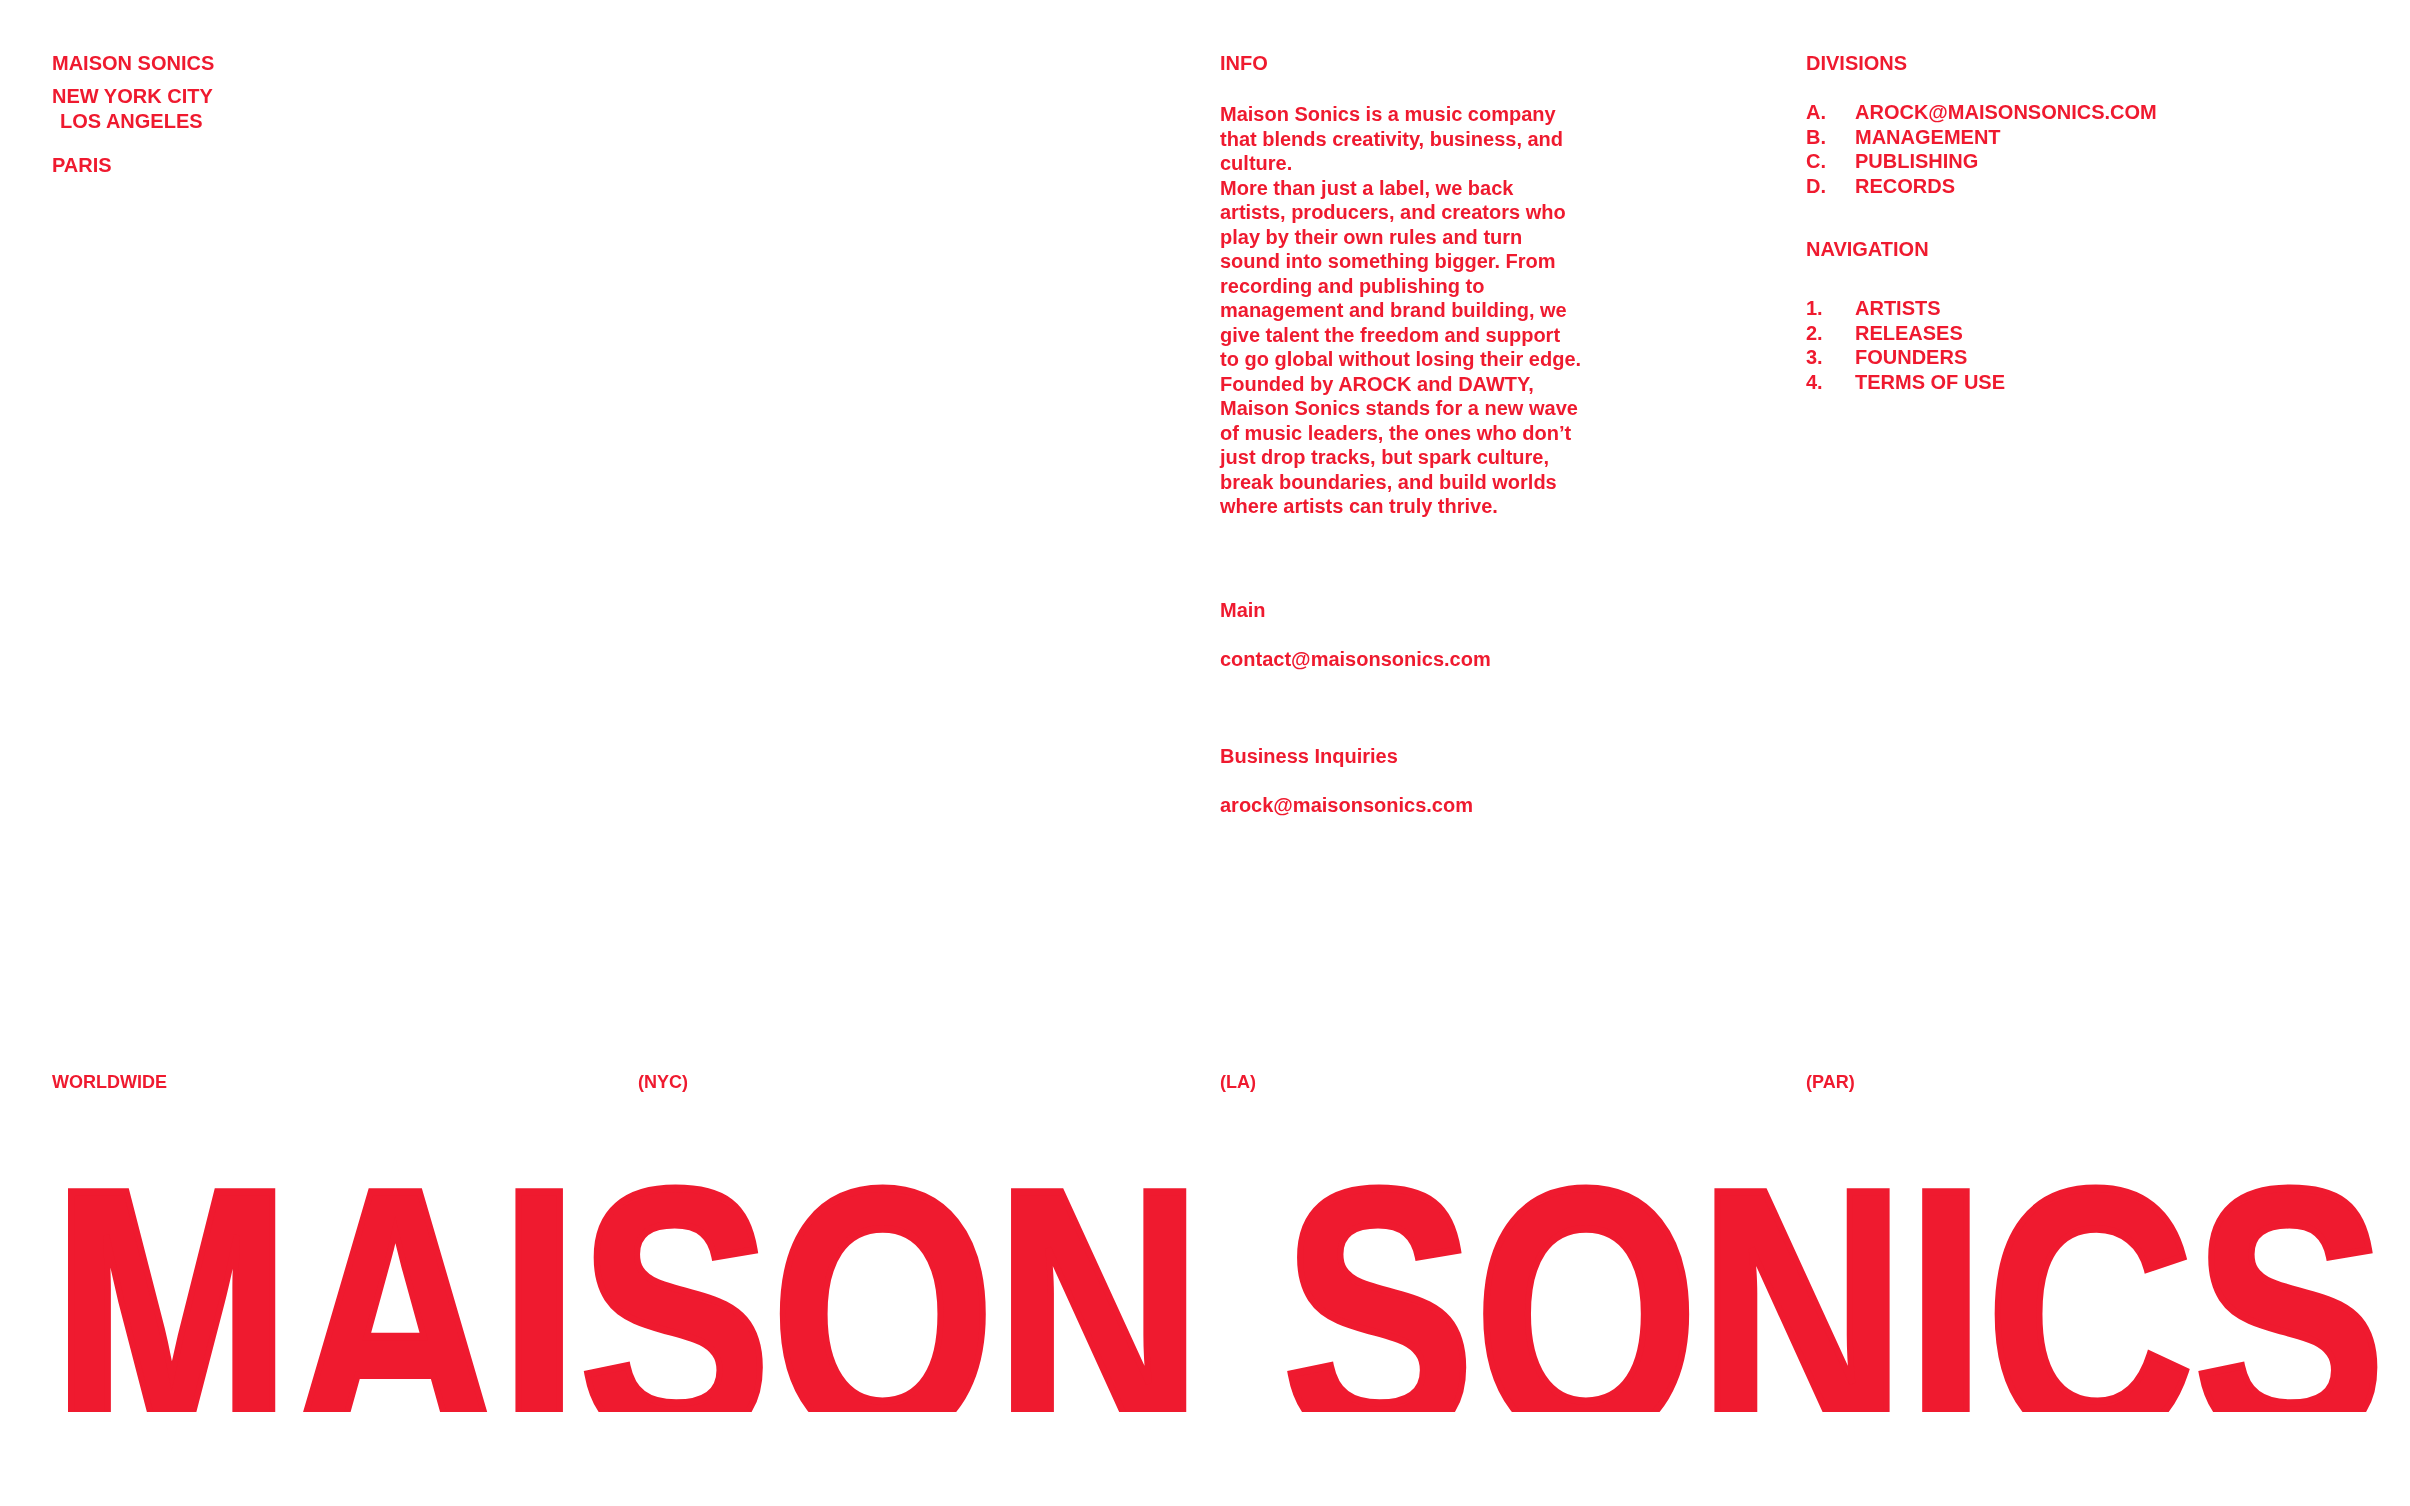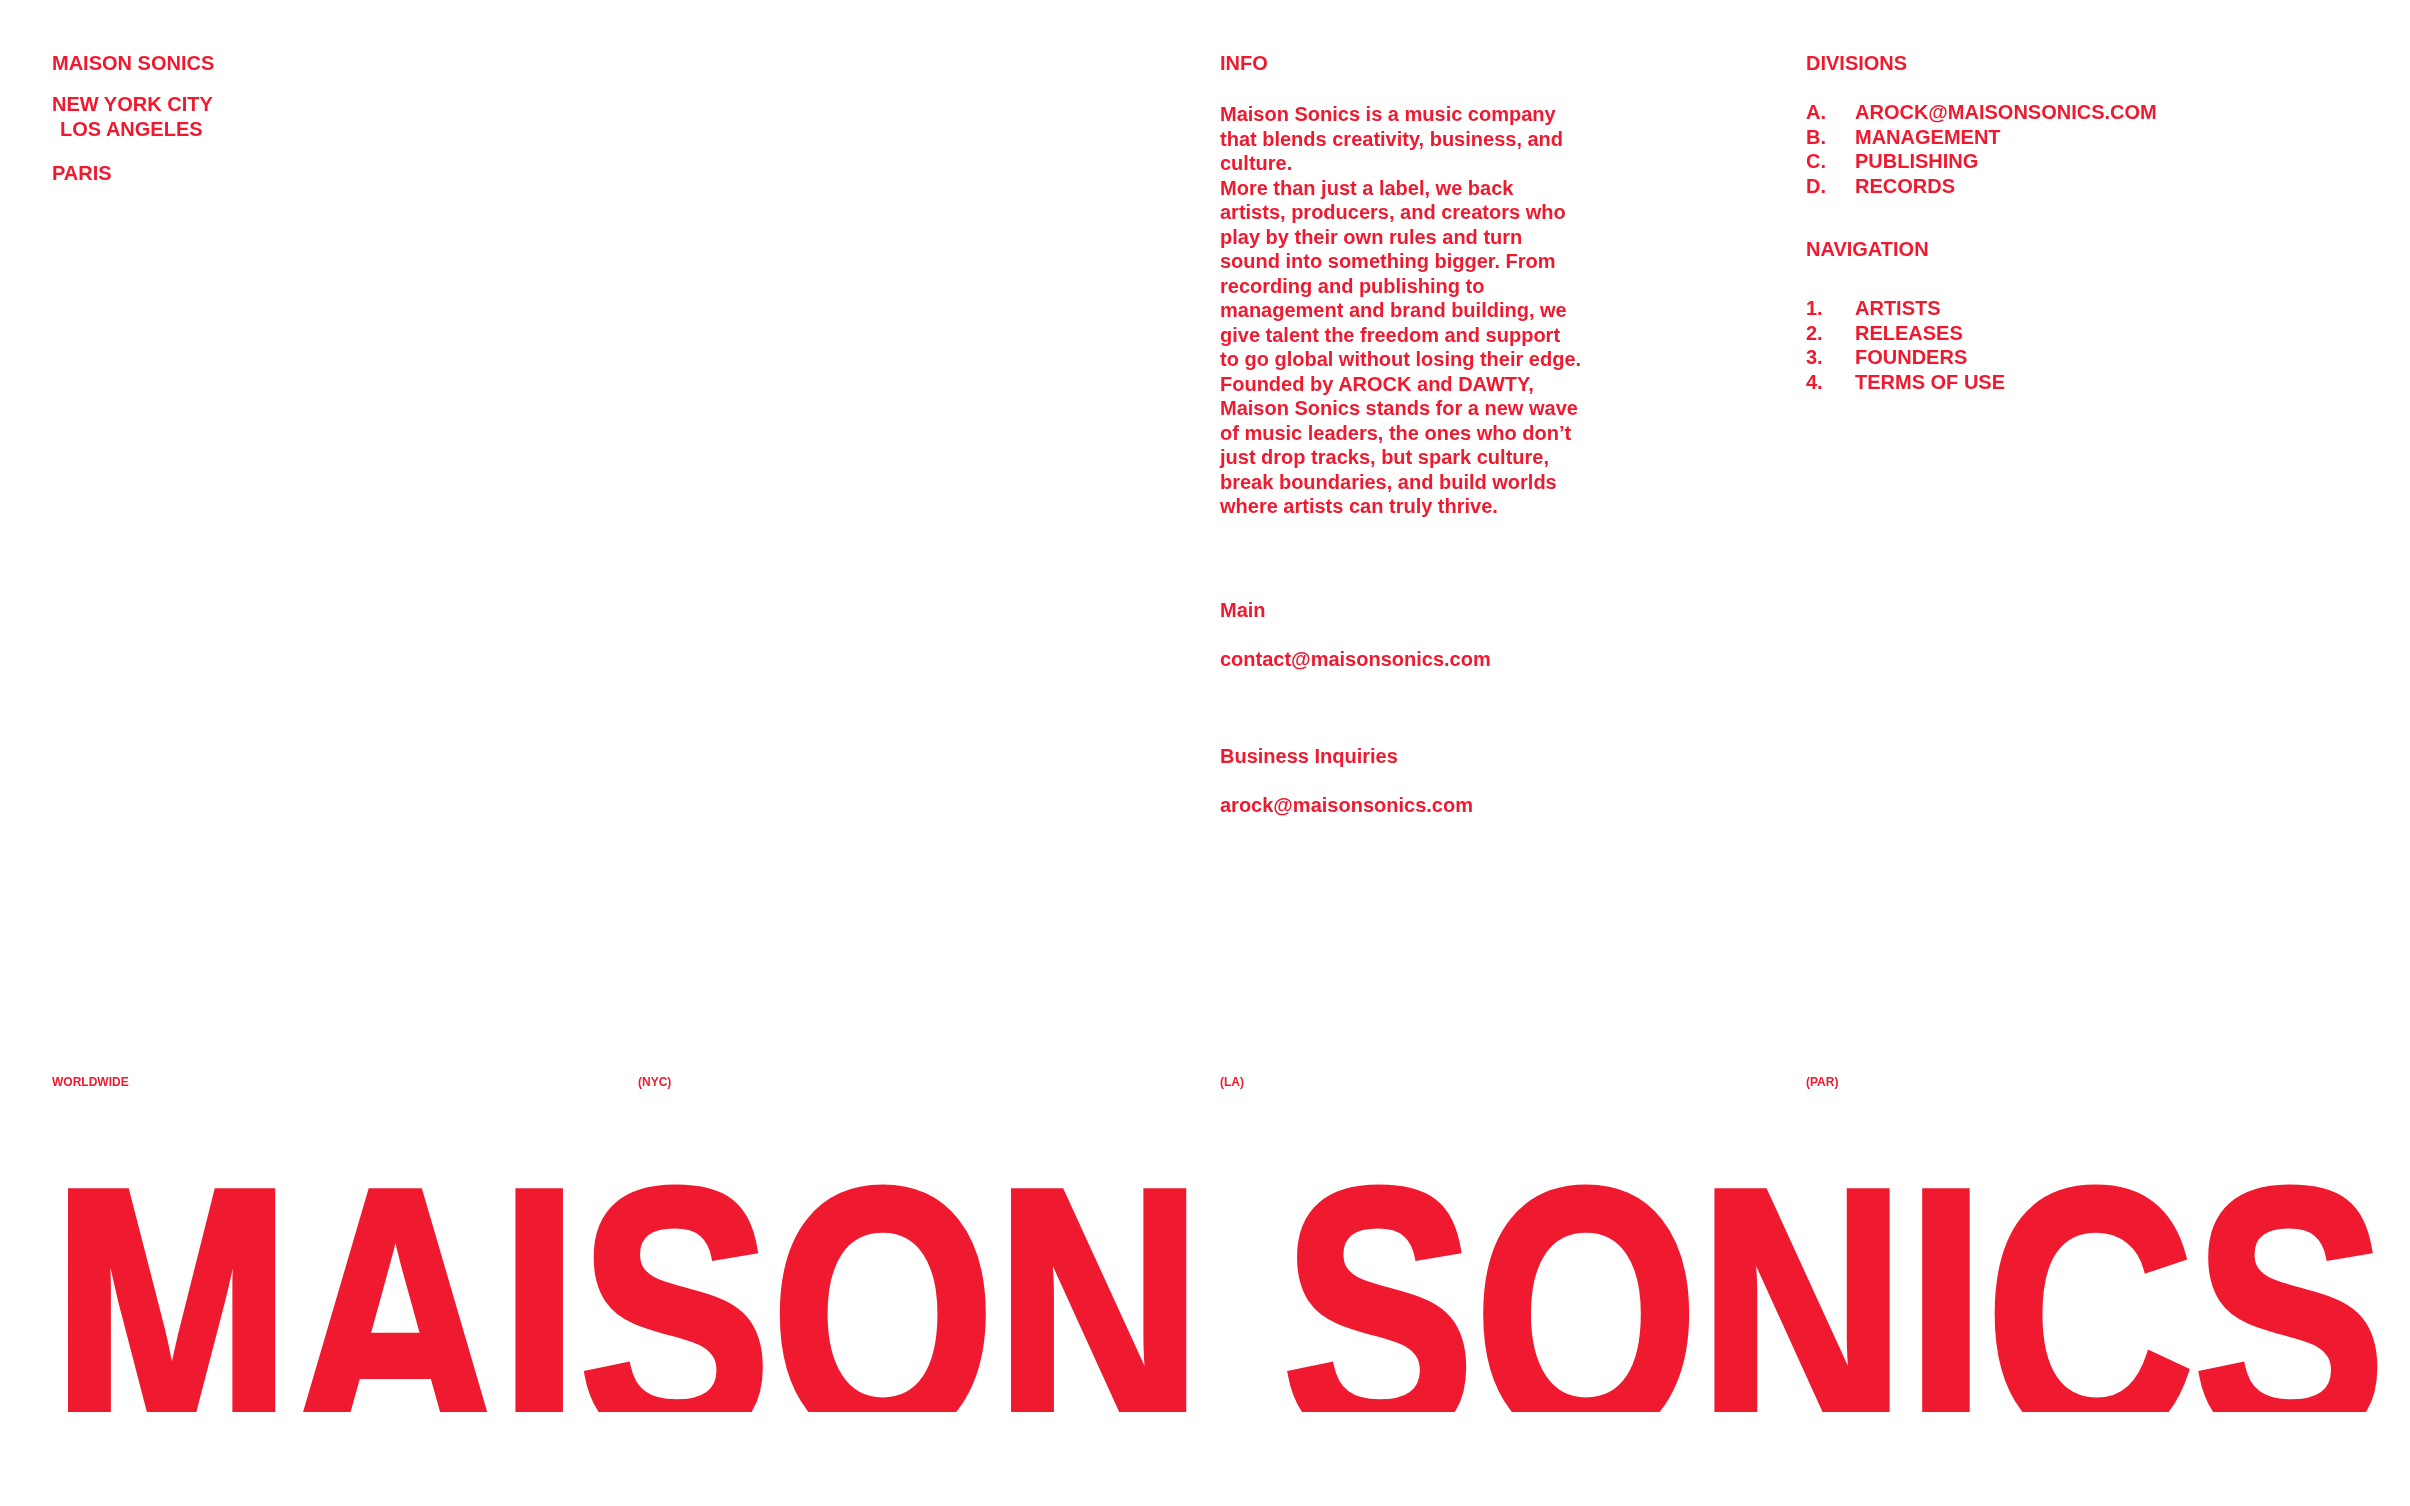--- a/index.html
+++ b/index.html
@@ -26,21 +26,21 @@
     display: flex;
     font-weight: 700;
     font-size: 20px;
     line-height: 24.5px;
     cursor: pointer;
   }
   .list .prefix { width: 49px; flex: 0 0 49px; }
   .contact-block { cursor: default; }
   .contact-block .email { cursor: pointer; }
   .footer-label {
-    font-size: 12px;
+    font-size: 18px;
     line-height: 22.6px;
   }
   .wordmark {
     position: absolute;
     left: 0;
     top: 1182px;
     width: 2411px;
     height: 325px;
     overflow: visible;
   }
@@ -53,21 +53,21 @@
     font-size: 380px;
   }
 </style>
 </head>
 <body>
 
 <div class="page">
 
   <div class="t" style="left:52px; top:51px;">MAISON SONICS</div>
 
-  <div class="list" style="left:52px; top:92px;">
+  <div class="list" style="left:52px; top:84px;">
     <div class="t" style="position:static;">NEW YORK CITY</div>
     <div class="t" style="position:static;margin-left:8px;">LOS ANGELES</div>
     <div class="t" style="position:static;margin-top:20px;">PARIS</div>
   </div>
 
   <div class="t" style="left:1220px; top:51px;">INFO</div>
 
   <div class="t contact-block" style="left:1220px; top:573px;">
     <div>Main</div>
     <div class="email">contact@maisonsonics.com</div>

